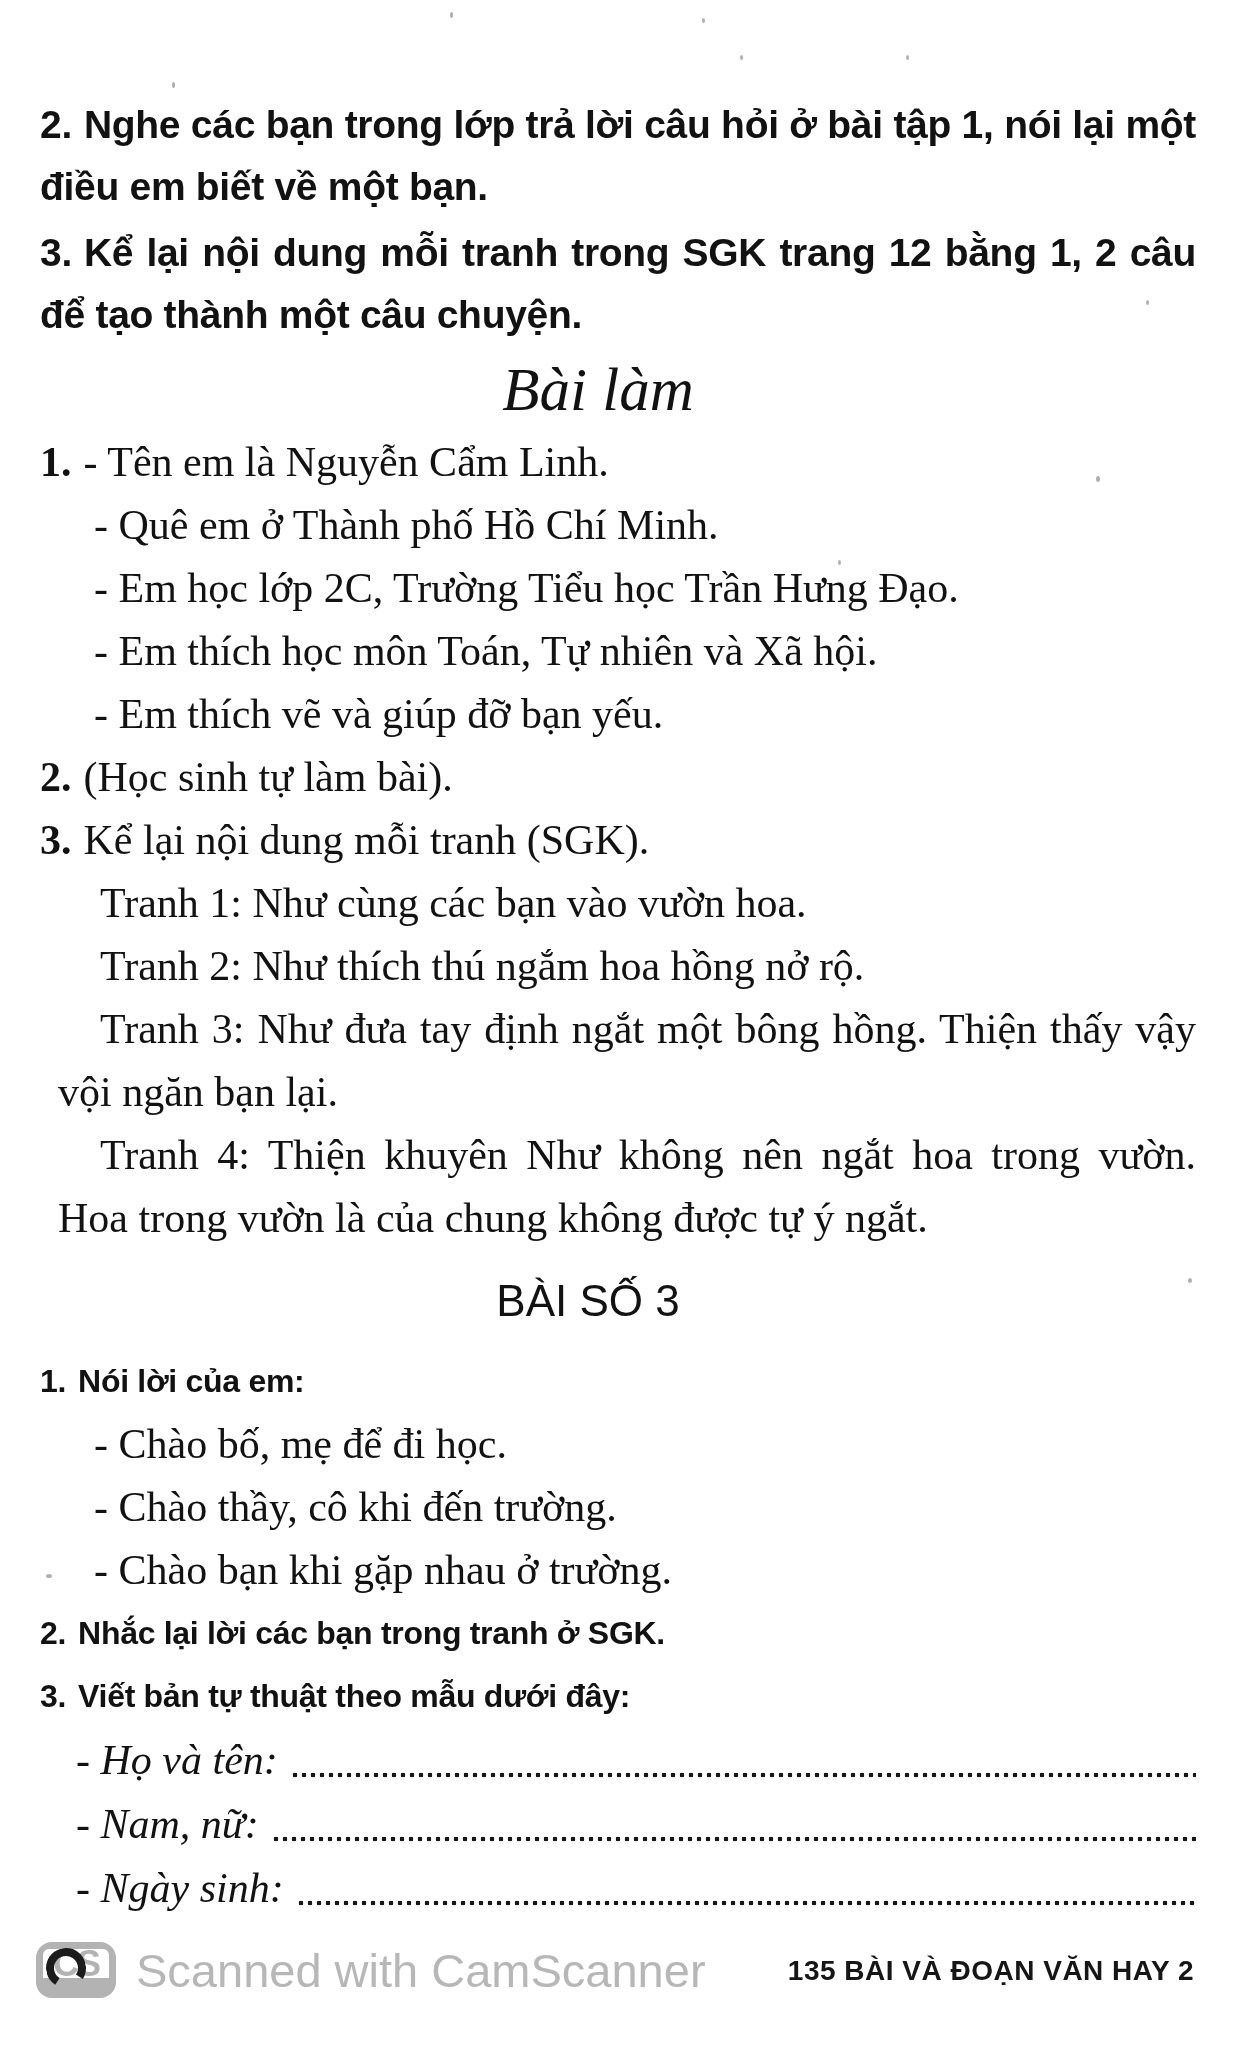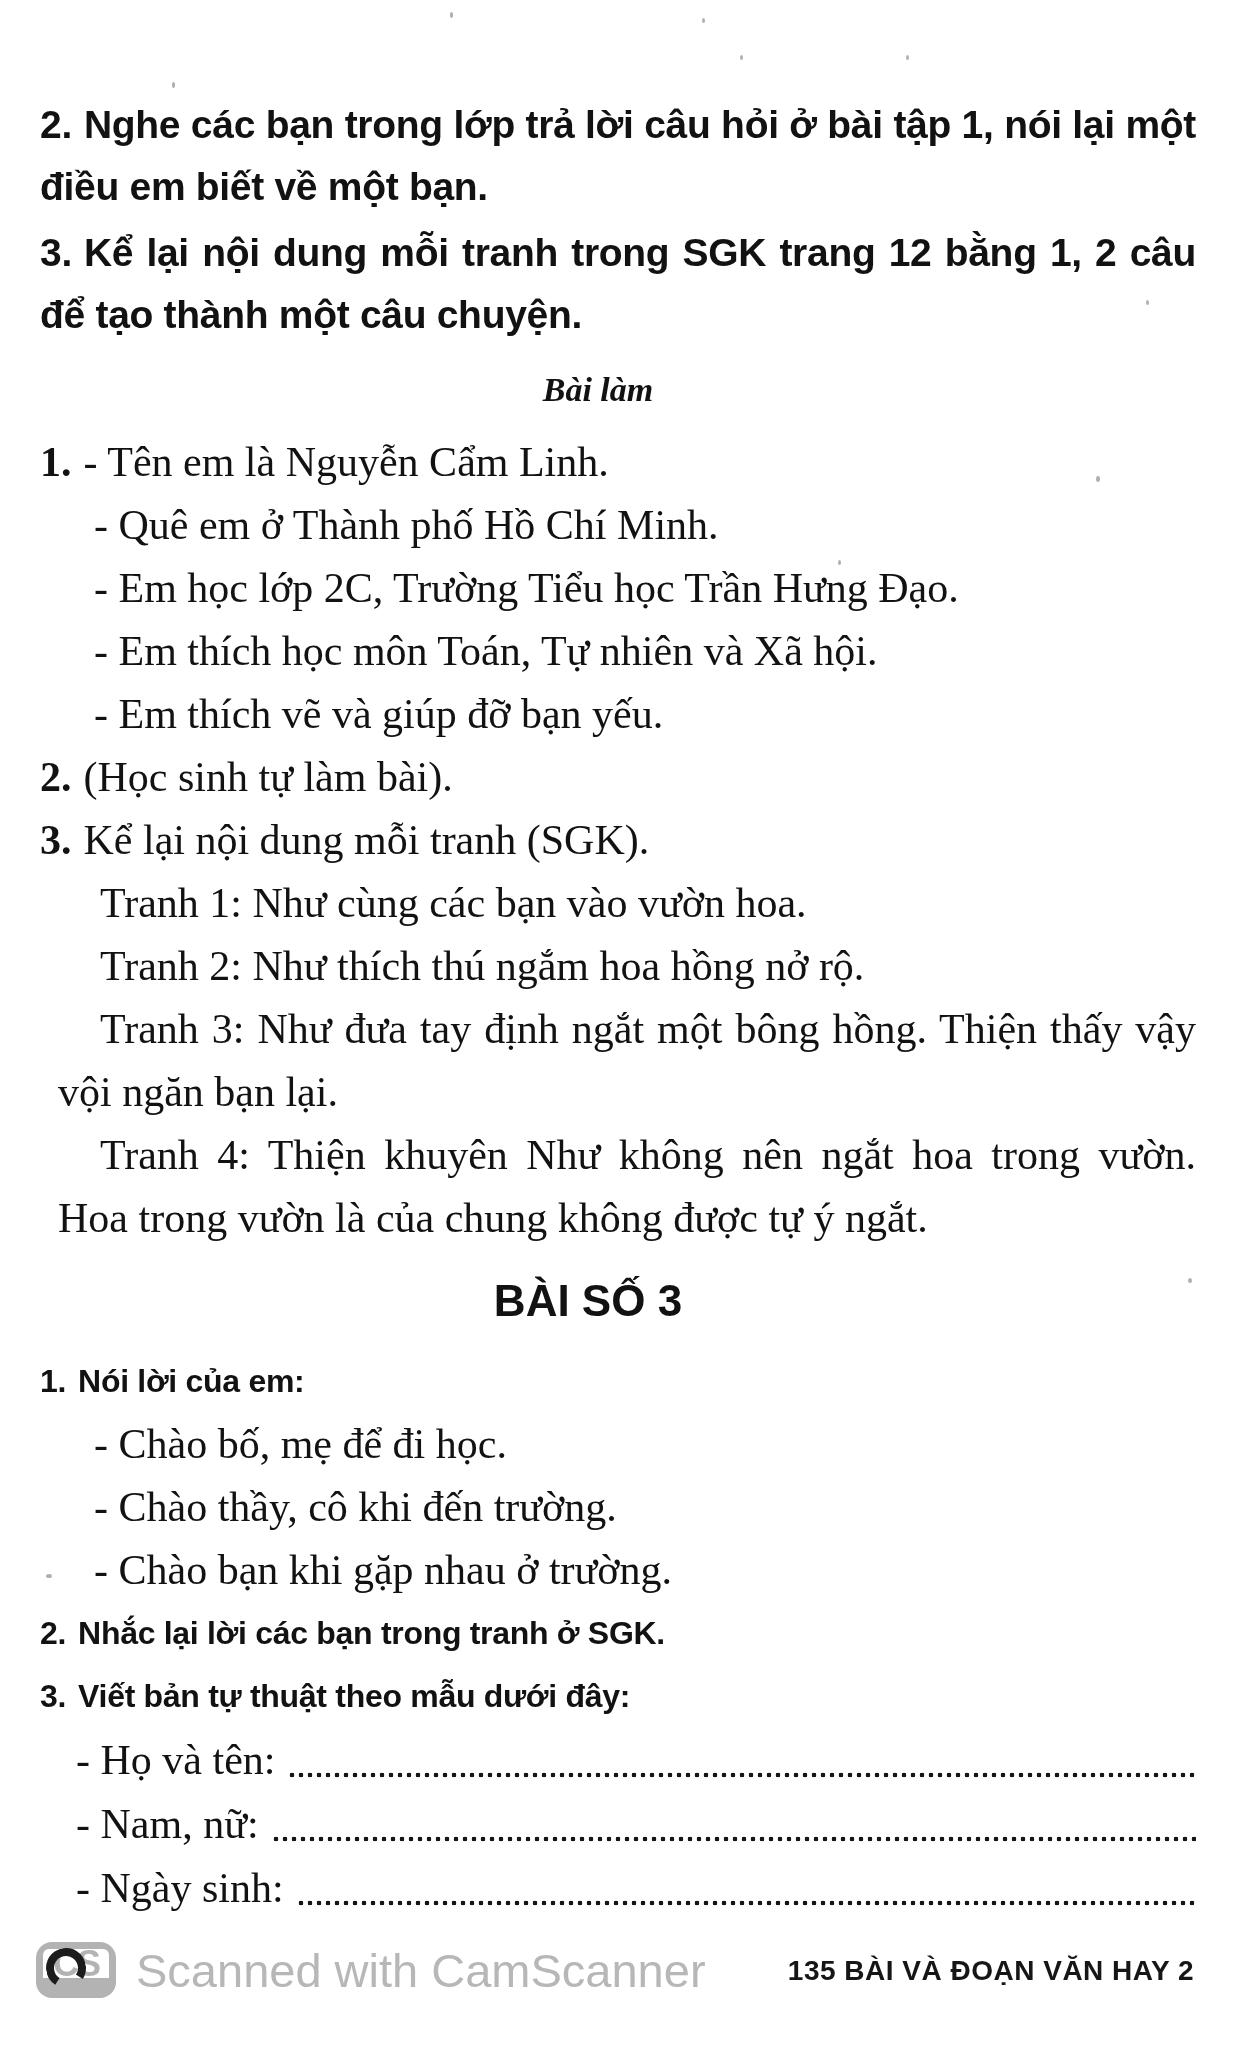--- a/index.html
+++ b/index.html
@@ -29,56 +29,56 @@
   }
   .ex-item { margin-bottom:4px; }
   .num { margin-right:12px; }
 
   
   .serif {
     font-size:42px;
     line-height:63px;
   }
   .bailam-heading {
-    font-size:34px;
-    font-weight:700;
+    font-size:61px;
+    font-weight:400;
     font-style:italic;
     text-align:center;
     margin:12px 40px 10px 0;
   }
   .numline .num { font-weight:700; }
   .dashline { margin-left:54px; }
   .tranh {
     margin-left:18px;
     text-indent:42px;
     text-align:justify;
   }
   .baiso3-heading {
     font-family:"Liberation Sans","DejaVu Sans",sans-serif;
-    font-weight:700;
+    font-weight:400;
     font-size:44px;
     line-height:62px;
     text-align:center;
     margin:20px 60px 18px 0;
   }
   .task {
     font-family:"Liberation Sans","DejaVu Sans",sans-serif;
     font-weight:700;
     font-size:32px;
     line-height:63px;
     letter-spacing:-0.3px;
   }
   .formline {
     display:flex;
     align-items:flex-start;
     margin-left:36px;
     line-height:64px;
     font-size:42px;
   }
-  .formline .label { white-space:nowrap; }
+  .formline .label { white-space:nowrap;font-style:italic; }
   .leader {
     flex:1;
     height:64px;
     margin-left:14px;
     background-image:radial-gradient(circle at 3px 3px, #161616 2.1px, rgba(0,0,0,0) 2.6px);
     background-size:9px 6px;
     background-repeat:repeat-x;
     background-position:0 44px;
   }
 

